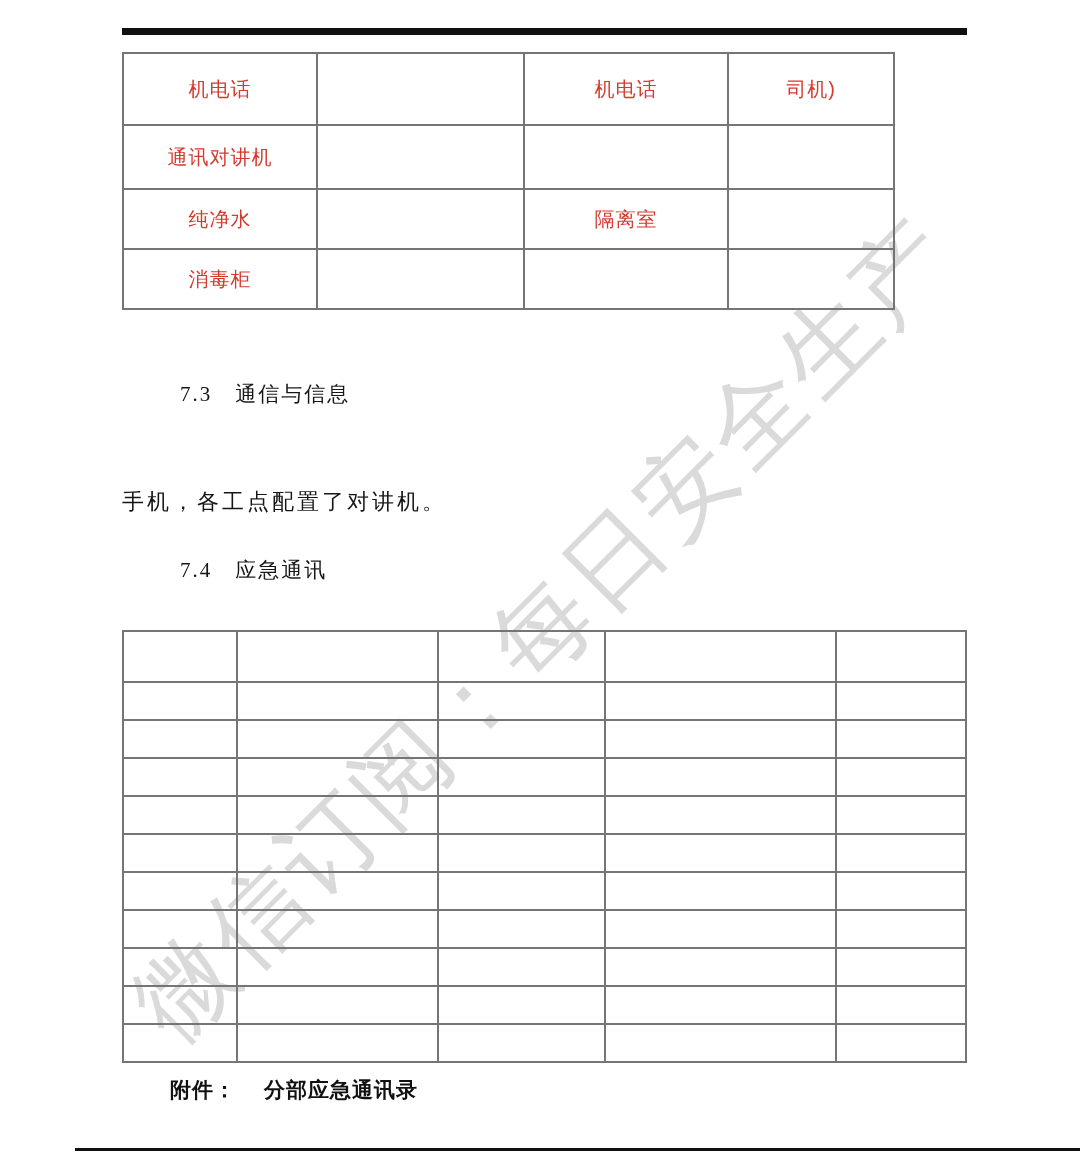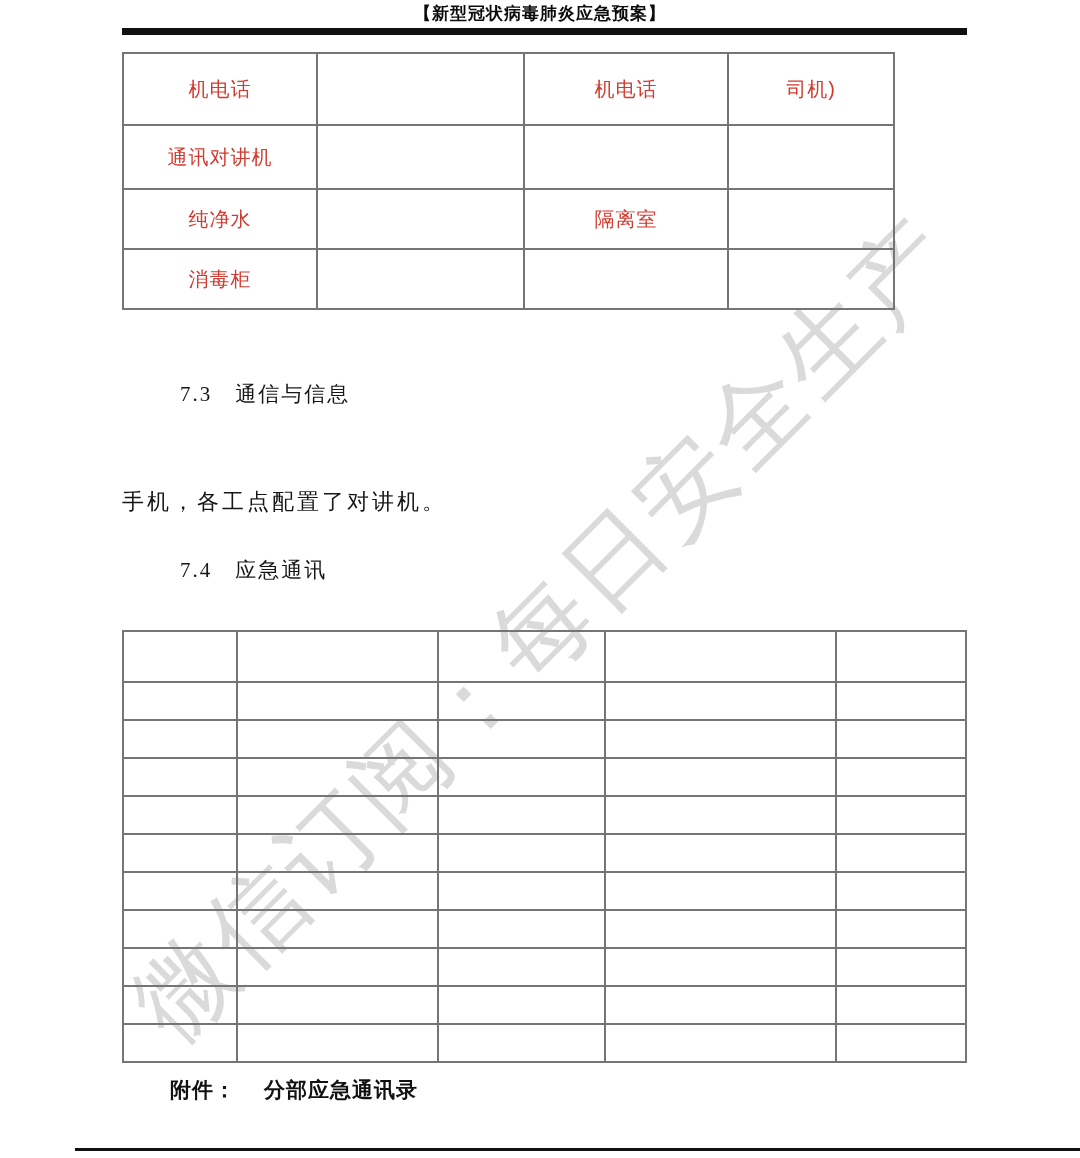--- a/index.html
+++ b/index.html
@@ -97,21 +97,20 @@
 </style>
 </head>
 <body>
 
 <div class="page">
 
   <div class="watermark">微信订阅：每日安全生产</div>
 
   <div class="content">
 
-    <div class="header-title">【新型冠状病毒肺炎应急预案】</div>
     <div class="header-rule"></div>
 
     <table class="equip-table">
       <colgroup>
           <col style="width:194px">
           <col style="width:207px">
           <col style="width:204px">
           <col style="width:166px">
         </colgroup>
       <tbody>

